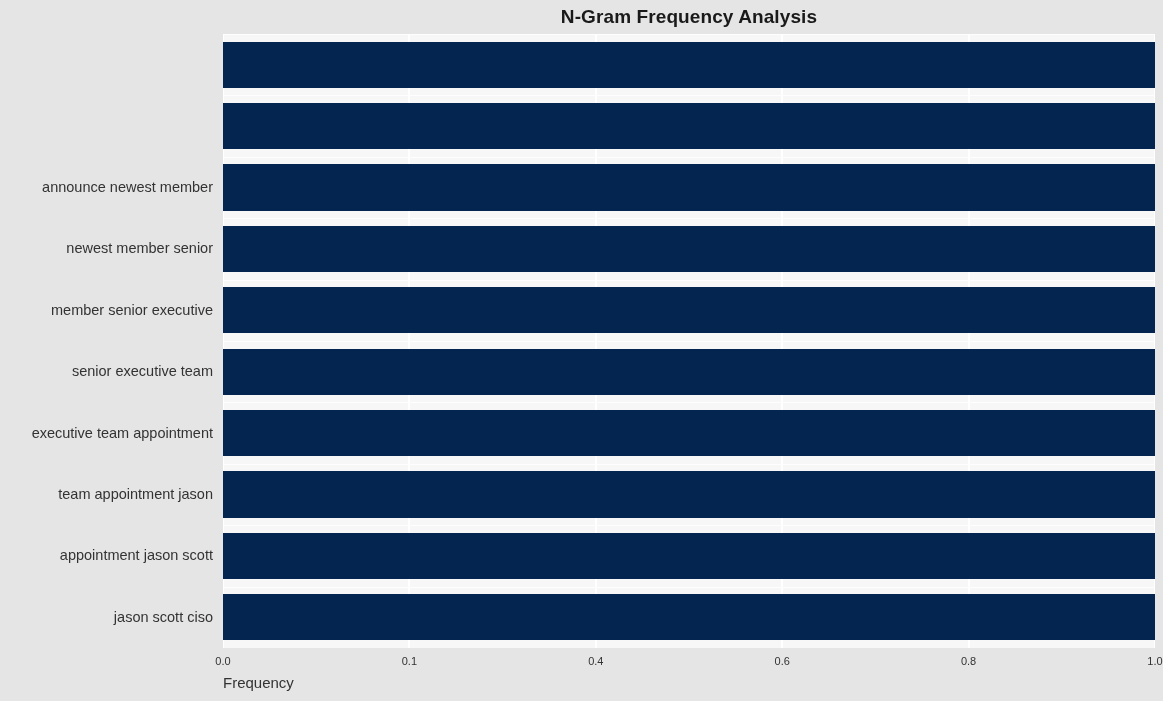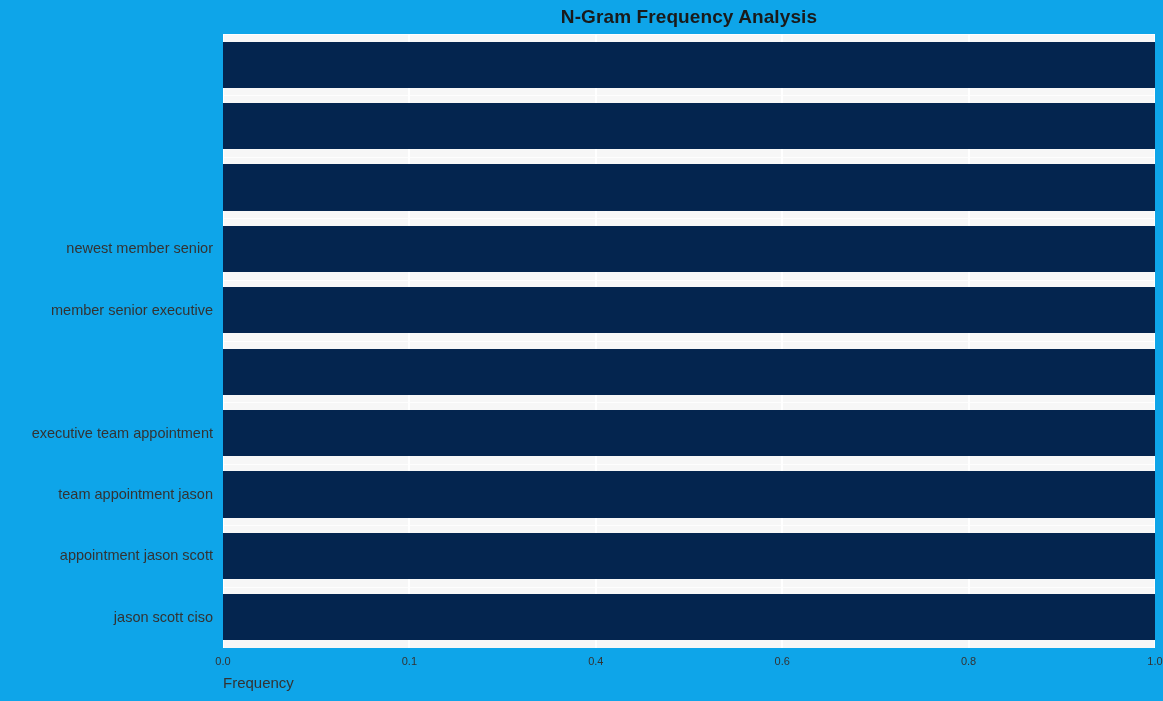--- a/index.html
+++ b/index.html
@@ -12,21 +12,21 @@
     height: 701px;
     font-family: "Liberation Sans", sans-serif;
     color: #262626;
     overflow: hidden;
   }
 
   #figure {
     position: relative;
     width: 1163px;
     height: 701px;
-    background: #0ea5e9;
+    background: #e5e5e5;
   }
 
   
   #chart-title {
     position: absolute;
     left: 223px;
     top: 6px;
     width: 932px;
     text-align: center;
     font-size: 19px;
@@ -159,22 +159,24 @@
         <div class="bar" title="member senior executive: 1" style="top: 253.275px; height: 46.05px; width: 932px; background: rgb(4, 37, 79);"></div>
         <div class="bar" title="senior executive team: 1" style="top: 314.675px; height: 46.05px; width: 932px; background: rgb(4, 37, 79);"></div>
         <div class="bar" title="executive team appointment: 1" style="top: 376.075px; height: 46.05px; width: 932px; background: rgb(4, 37, 79);"></div>
         <div class="bar" title="team appointment jason: 1" style="top: 437.475px; height: 46.05px; width: 932px; background: rgb(4, 37, 79);"></div>
         <div class="bar" title="appointment jason scott: 1" style="top: 498.875px; height: 46.05px; width: 932px; background: rgb(4, 37, 79);"></div>
         <div class="bar" title="jason scott ciso: 1" style="top: 560.275px; height: 46.05px; width: 932px; background: rgb(4, 37, 79);"></div>
       </div>
   </div>
 
   <div id="ytick-layer">
+      <div class="ytick-label" style="top: 145px;">announce newest member</div>
       <div class="ytick-label" style="top: 206.4px;">newest member senior</div>
       <div class="ytick-label" style="top: 267.8px;">member senior executive</div>
+      <div class="ytick-label" style="top: 329.2px;">senior executive team</div>
       <div class="ytick-label" style="top: 390.6px;">executive team appointment</div>
       <div class="ytick-label" style="top: 452px;">team appointment jason</div>
       <div class="ytick-label" style="top: 513.4px;">appointment jason scott</div>
       <div class="ytick-label" style="top: 574.8px; margin-left: 19px;">jason scott ciso</div>
     </div>
 
   <div id="xtick-layer">
       <div class="xtick-label" style="left: 0px;">0.0</div>
       <div class="xtick-label" style="left: 186.4px;">0.1</div>
       <div class="xtick-label" style="left: 372.8px;">0.4</div>

